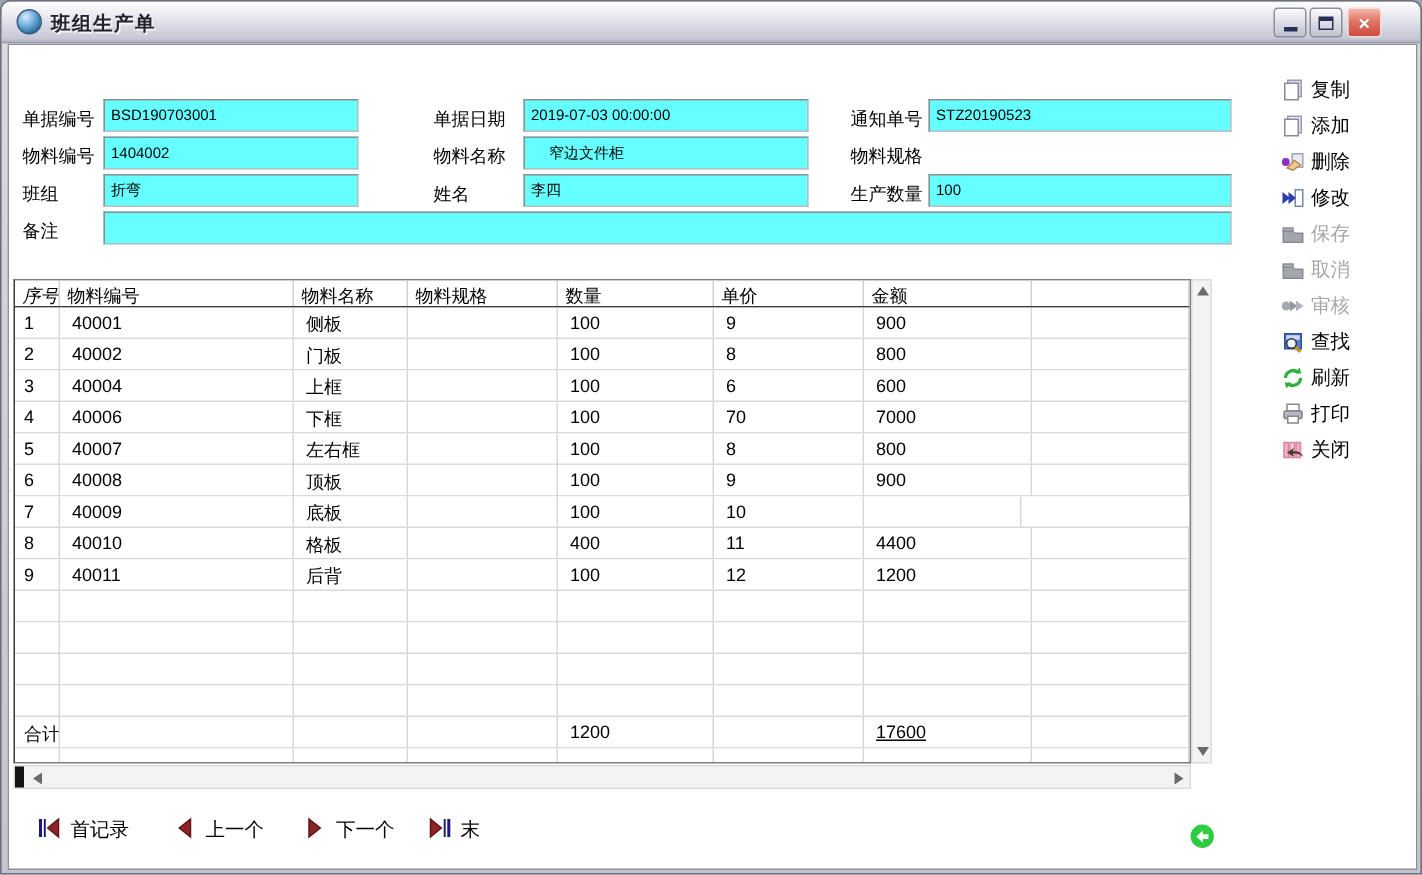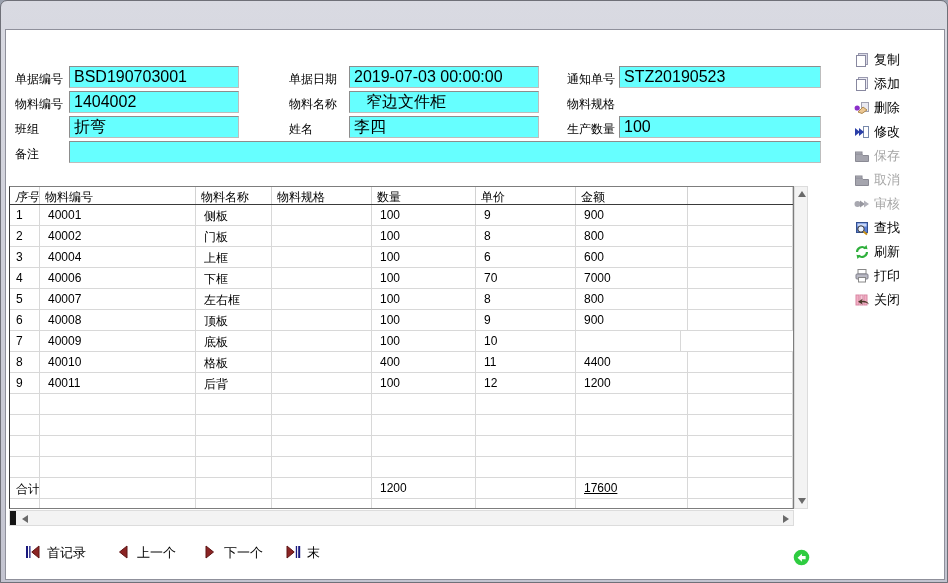--- a/index.html
+++ b/index.html
@@ -44,21 +44,21 @@
 
   
   .content {
     position:absolute; left:4px; top:28px; width:940px; height:551px;
     background:#fff; border:1px solid #8f909b;
   }
 
   
   .flabel { position:absolute; font-size:12px; color:#000; }
   .ffield {
-    position:absolute; height:22px; font-size:16px; color:#000;
+    position:absolute; height:22px; font-size:10px; color:#000;
     background:#66ffff; padding:0 4px;
     border:1px solid; border-color:#8d8d8d #bdbdbd #bdbdbd #8d8d8d;
     font-family:"Liberation Sans", sans-serif;
   }
 
   
   .tablegrid {
     position:absolute; left:8px; top:185px; width:785px; height:323px;
     border:1px solid #7d7d7d; border-left-color:#3c3c3c; background:#fff; overflow:hidden;
   }
@@ -100,20 +100,31 @@
   }
   .clip { display:inline-block; width:13px; overflow:hidden; white-space:nowrap; }
 
   .green-badge { position:absolute; left:792px; top:548px; width:17px; height:17px; }
 </style>
 </head>
 <body>
 
 <div class="window">
 
+  <div class="titlebar">
+    <span class="title-icon"></span>
+    <span class="title-text">班组生产单</span>
+    <div class="winbtn min">
+        <span class="glyph-min"></span>
+      </div>
+    <div class="winbtn max">
+        <span class="glyph-max"></span>
+      </div>
+    <div class="winbtn close">×</div>
+  </div>
 
   <div class="content"></div>
 
   <span class="flabel" style="left:14px;top:70px">单据编号</span>
   <input class="ffield" style="left: 68px; top: 65px; width: 170px;" value="BSD190703001">
   <span class="flabel" style="left:14px;top:95px">物料编号</span>
   <input class="ffield" style="left: 68px; top: 90px; width: 170px;" value="1404002">
   <span class="flabel" style="left:14px;top:120px">班组</span>
   <input class="ffield" style="left: 68px; top: 115px; width: 170px;" value="折弯">
   <span class="flabel" style="left:14px;top:145px">备注</span>

